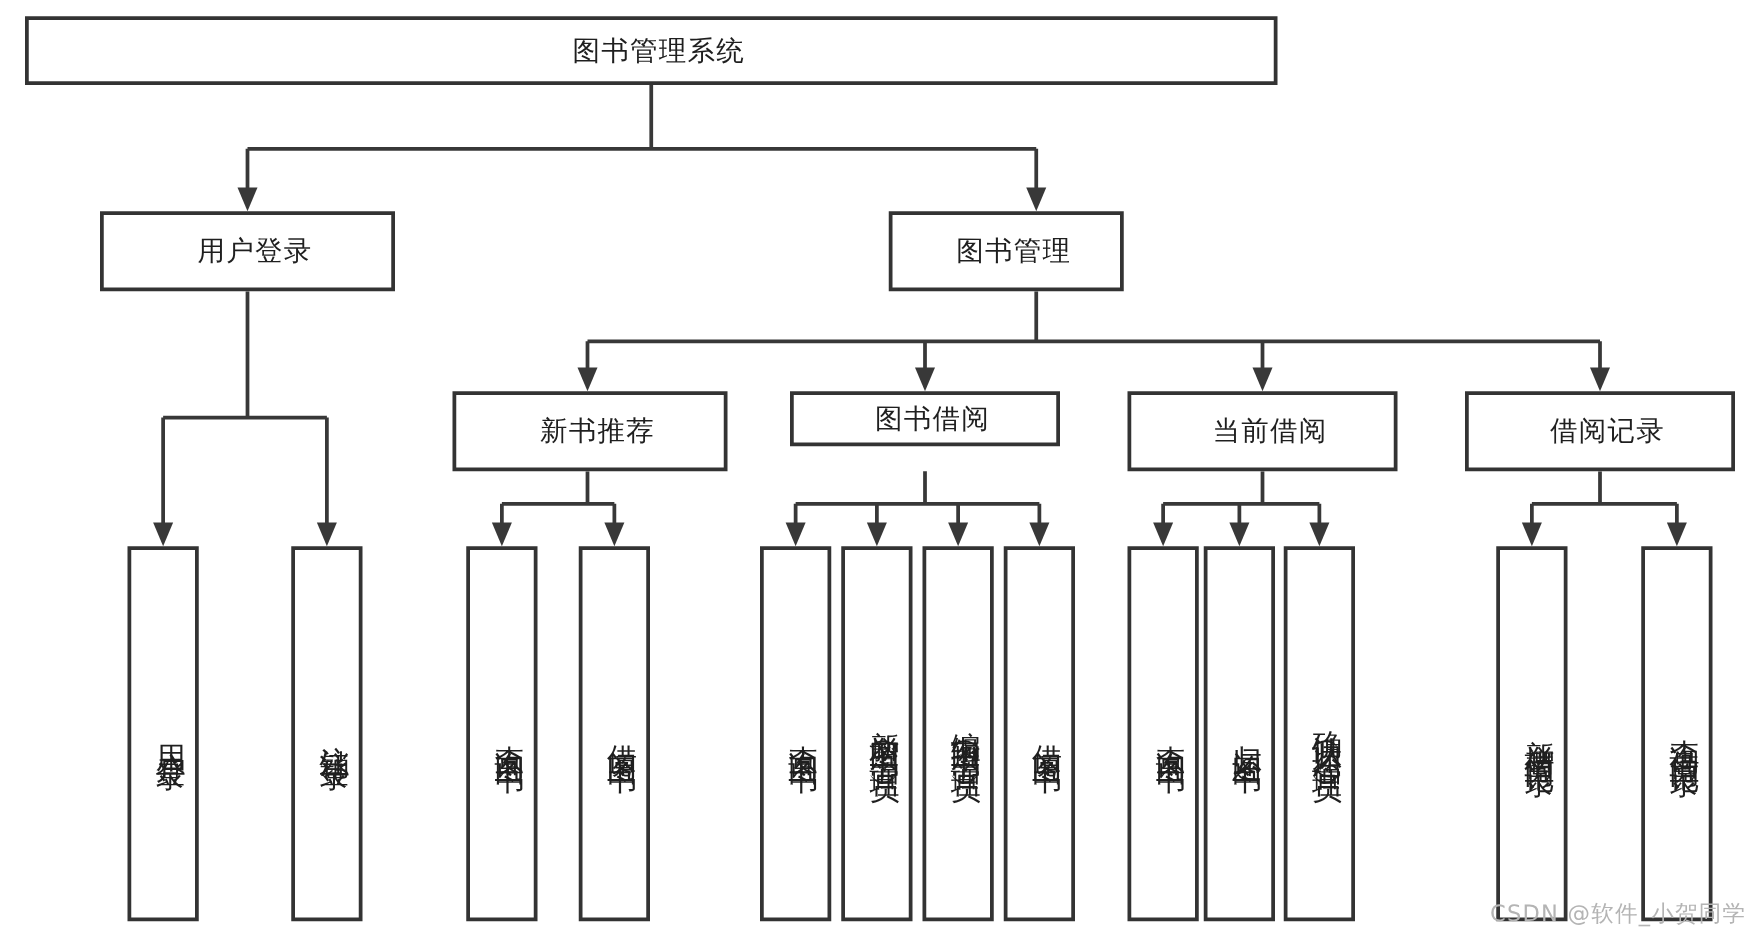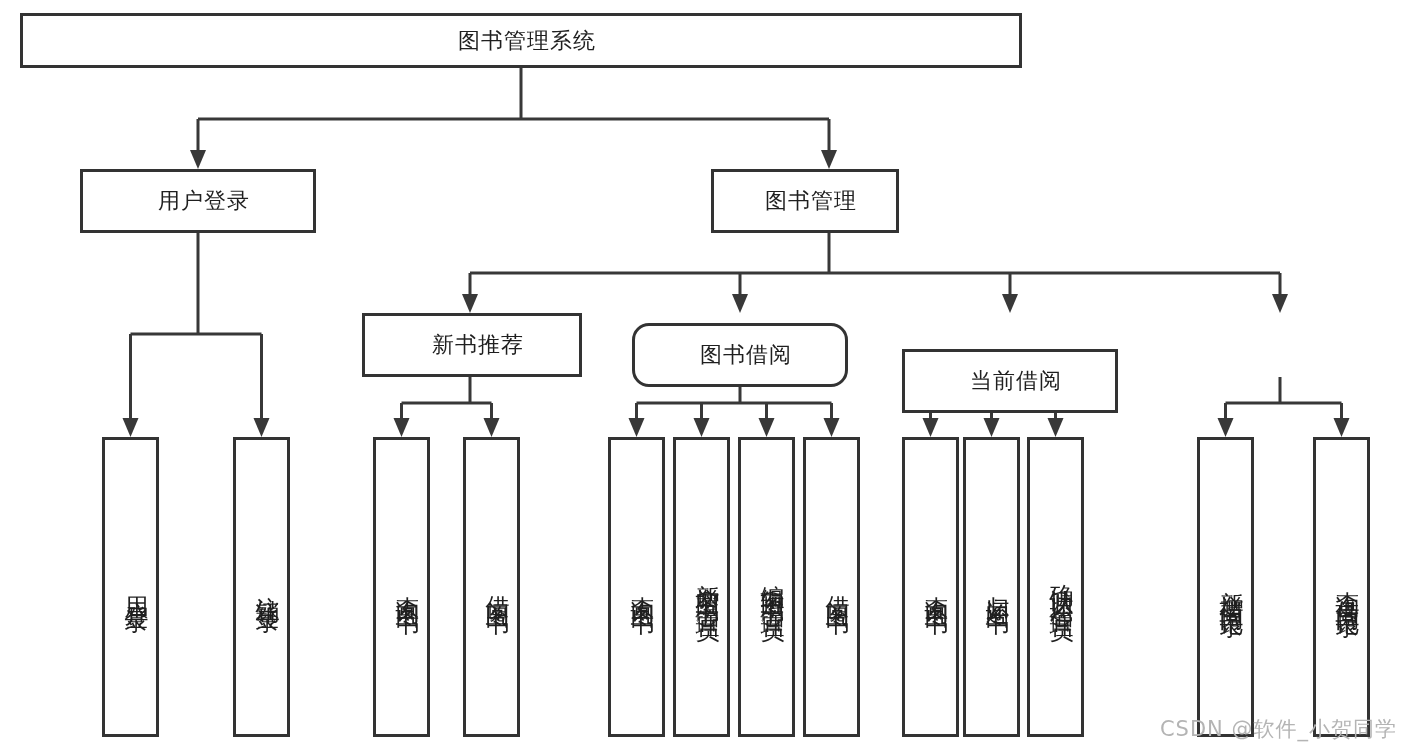--- a/index.html
+++ b/index.html
@@ -53,21 +53,21 @@
     writing-mode: vertical-rl;
     text-orientation: mixed;
     font-size: 24px;
     letter-spacing: 5px;
     line-height: 1;
   }
   .watermark {
     position: absolute;
     right: 8px;
     bottom: 4px;
-    font-size: 21px;
+    font-size: 18px;
     color: var(--watermark);
     letter-spacing: 1px;
     z-index: 10;
     white-space: nowrap;
   }
 </style>
 </head>
 <body>
 
 <div class="canvas">
@@ -129,22 +129,23 @@
       <polygon points="1333.5,418 1349.5,418 1341.5,437"></polygon>
     </g>
   </svg>
 
   <div class="node h" style="left:20px; top:13px; width:1002px; height:55px;">图书管理系统</div>
 
   <div class="node h" style="left:80px; top:169px; width:236px; height:64px;">用户登录</div>
   <div class="node h" style="left:711px; top:169px; width:188px; height:64px;">图书管理</div>
 
   <div class="node h" style="left:362px; top:313px; width:220px; height:64px;">新书推荐</div>
-  <div class="node h" style="left:632px; top:323px; width:216px; height:64px;border-radius:17px;">图书借阅</div>
-  <div class="node h" style="left:902px; top:313px; width:216px; height:64px;margin-top:36px;">当前借阅</div>
+  <div class="node h" style="left:632px; top:313px; width:216px; height:44px;">图书借阅</div>
+  <div class="node h" style="left:902px; top:313px; width:216px; height:64px;">当前借阅</div>
+  <div class="node h" style="left:1172px; top:313px; width:216px; height:64px;">借阅记录</div>
 
   <div class="node leaf" style="left:102px; top:437px; width:57px; height:300px;">用户登录</div>
   <div class="node leaf" style="left:233px; top:437px; width:57px; height:300px;">注销登录</div>
   <div class="node leaf" style="left:373px; top:437px; width:57px; height:300px;">查询图书</div>
   <div class="node leaf" style="left:463px; top:437px; width:57px; height:300px;">借阅图书</div>
   <div class="node leaf" style="left:608px; top:437px; width:57px; height:300px;">查询图书</div>
   <div class="node leaf" style="left:673px; top:437px; width:57px; height:300px;">新增图书（管理员）</div>
   <div class="node leaf" style="left:738px; top:437px; width:57px; height:300px;">编辑图书（管理员）</div>
   <div class="node leaf" style="left:803px; top:437px; width:57px; height:300px;">借阅图书</div>
   <div class="node leaf" style="left:902px; top:437px; width:57px; height:300px;">查询图书</div>

